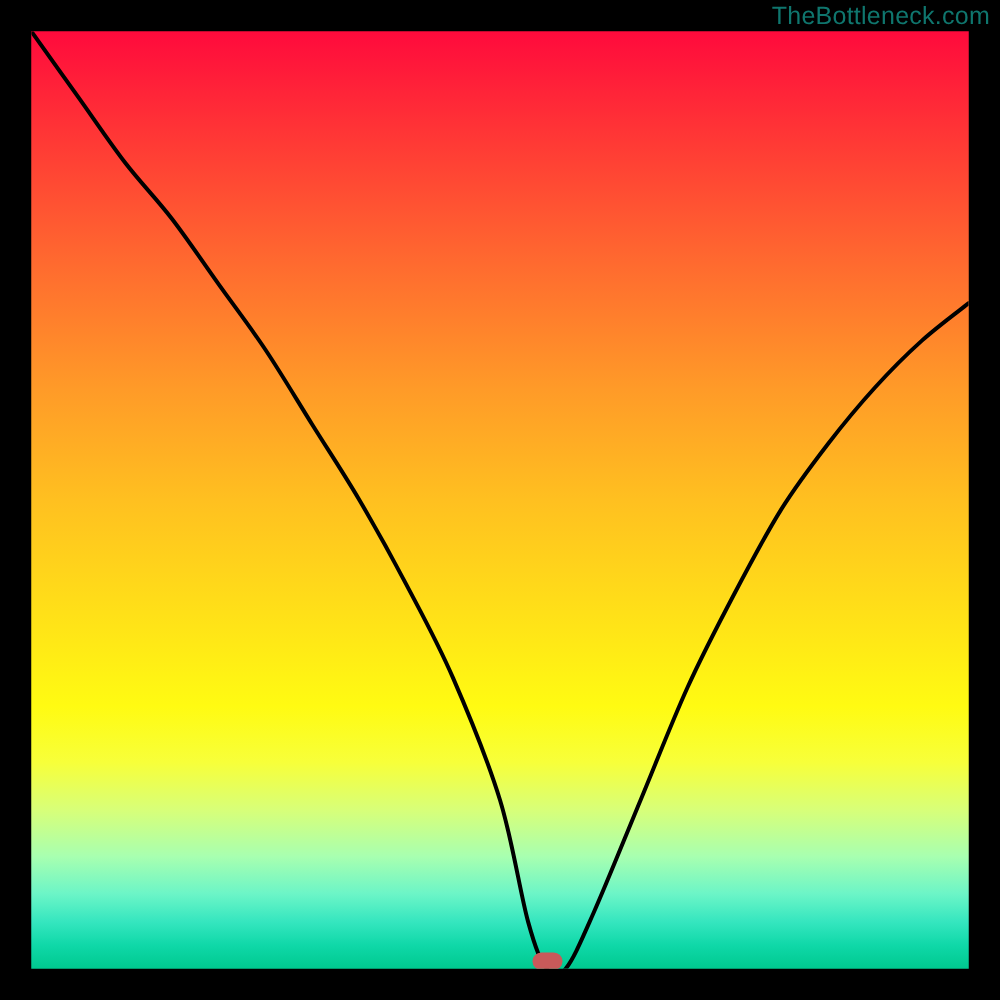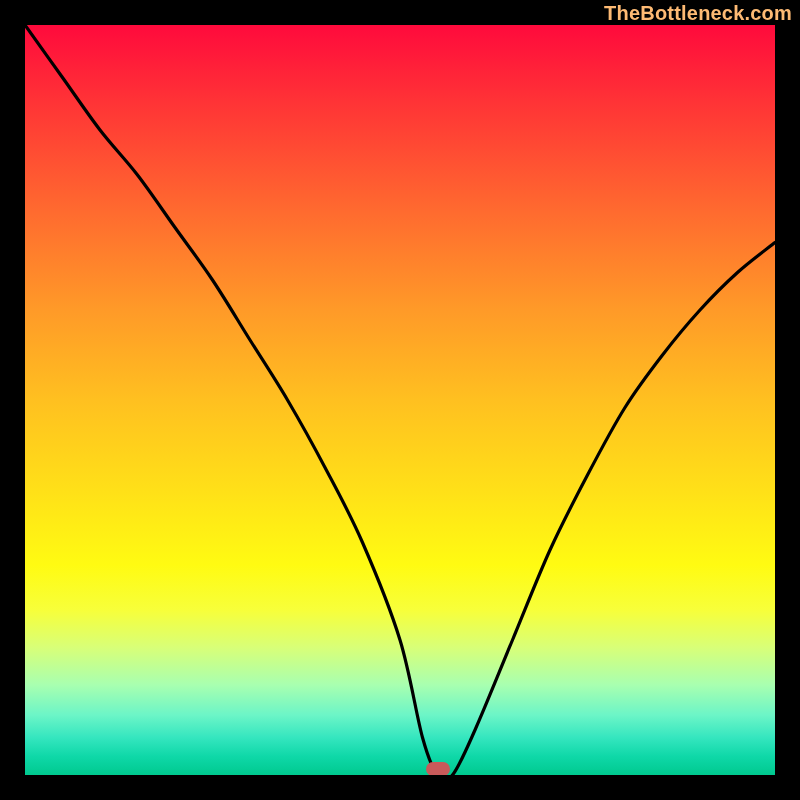--- a/index.html
+++ b/index.html
@@ -14,23 +14,23 @@
   .frame {
     position: relative;
     width: 800px;
     height: 800px;
     background: #000;
   }
   .watermark {
     position: absolute;
     top: 2px;
     right: 8px;
-    color: #fdba74;
+    color: #0f766e;
     font-size: 20px;
-    font-weight: 700;
+    font-weight: 400;
     letter-spacing: 0.2px;
     z-index: 5;
   }
   .plot-area {
     position: absolute;
     left: 25px;
     top: 25px;
     width: 750px;
     height: 750px;
     background: linear-gradient(to bottom,

